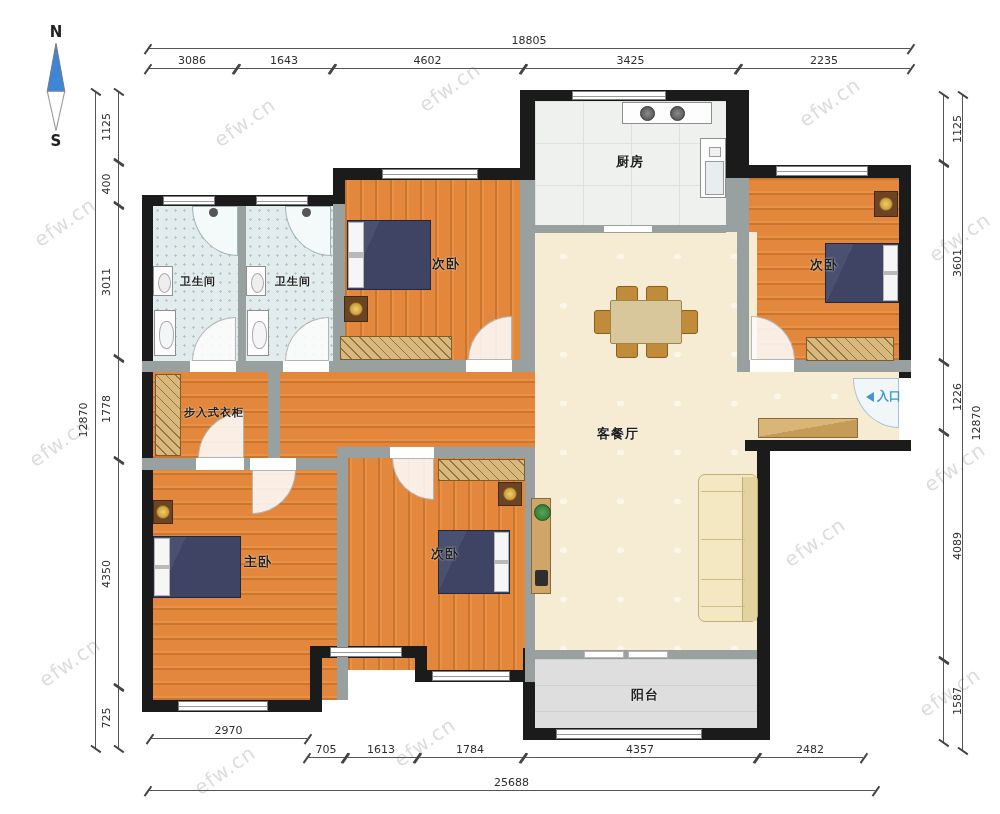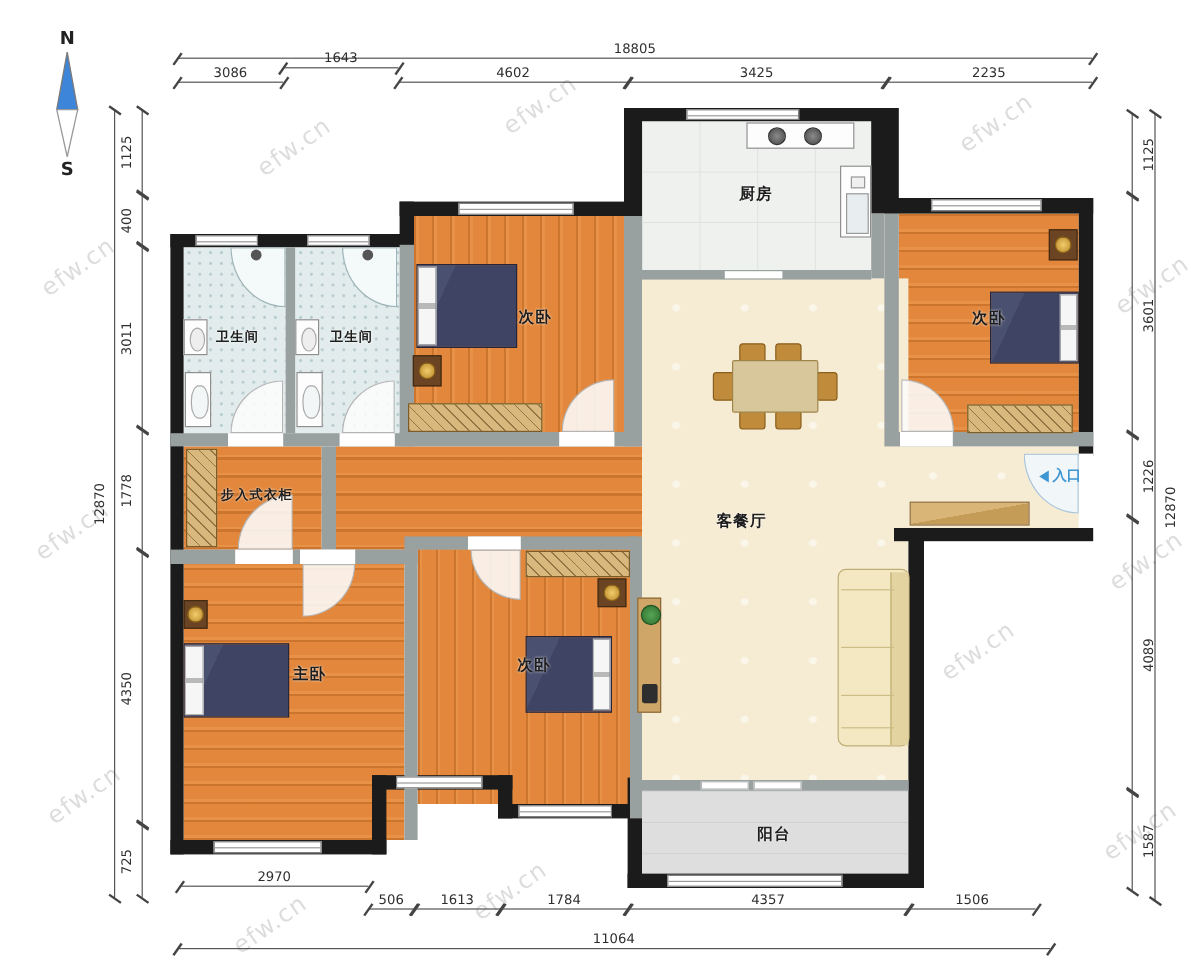--- a/index.html
+++ b/index.html
@@ -273,53 +273,53 @@
 <span class="rlabel" style="left:258px;top:562px">主卧</span>
 <span class="rlabel" style="left:445px;top:554px">次卧</span>
 <span class="rlabel" style="left:645px;top:695px">阳台</span>
 
 <div class="seg h" style="left:148px;top:48px;width:762px">
     <span class="lbl">18805</span>
   </div>
 <div class="seg h" style="left:148px;top:68px;width:88px">
     <span class="lbl">3086</span>
   </div>
-<div class="seg h" style="left:236px;top:56px;width:96px">
+<div class="seg h" style="left:236px;top:68px;width:96px">
     <span class="lbl">1643</span>
   </div>
 <div class="seg h" style="left:332px;top:68px;width:191px">
     <span class="lbl">4602</span>
   </div>
 <div class="seg h" style="left:523px;top:68px;width:215px">
     <span class="lbl">3425</span>
   </div>
 <div class="seg h" style="left:738px;top:68px;width:172px">
     <span class="lbl">2235</span>
   </div>
 
 <div class="seg h" style="left:150px;top:738px;width:157px">
     <span class="lbl">2970</span>
   </div>
 <div class="seg h" style="left:307px;top:757px;width:38px">
-    <span class="lbl">506</span>
+    <span class="lbl">705</span>
   </div>
 <div class="seg h" style="left:345px;top:757px;width:72px">
     <span class="lbl">1613</span>
   </div>
 <div class="seg h" style="left:417px;top:757px;width:106px">
     <span class="lbl">1784</span>
   </div>
 <div class="seg h" style="left:523px;top:757px;width:234px">
     <span class="lbl">4357</span>
   </div>
 <div class="seg h" style="left:757px;top:757px;width:106px">
-    <span class="lbl">1506</span>
+    <span class="lbl">2482</span>
   </div>
 <div class="seg h" style="left:148px;top:790px;width:727px">
-    <span class="lbl">11064</span>
+    <span class="lbl">25688</span>
   </div>
 
 <div class="seg v" style="left:95px;top:92px;height:656px">
     <span class="lbl">12870</span>
   </div>
 <div class="seg v" style="left:118px;top:92px;height:70px">
     <span class="lbl">1125</span>
   </div>
 <div class="seg v" style="left:118px;top:162px;height:43px">
     <span class="lbl">400</span>

